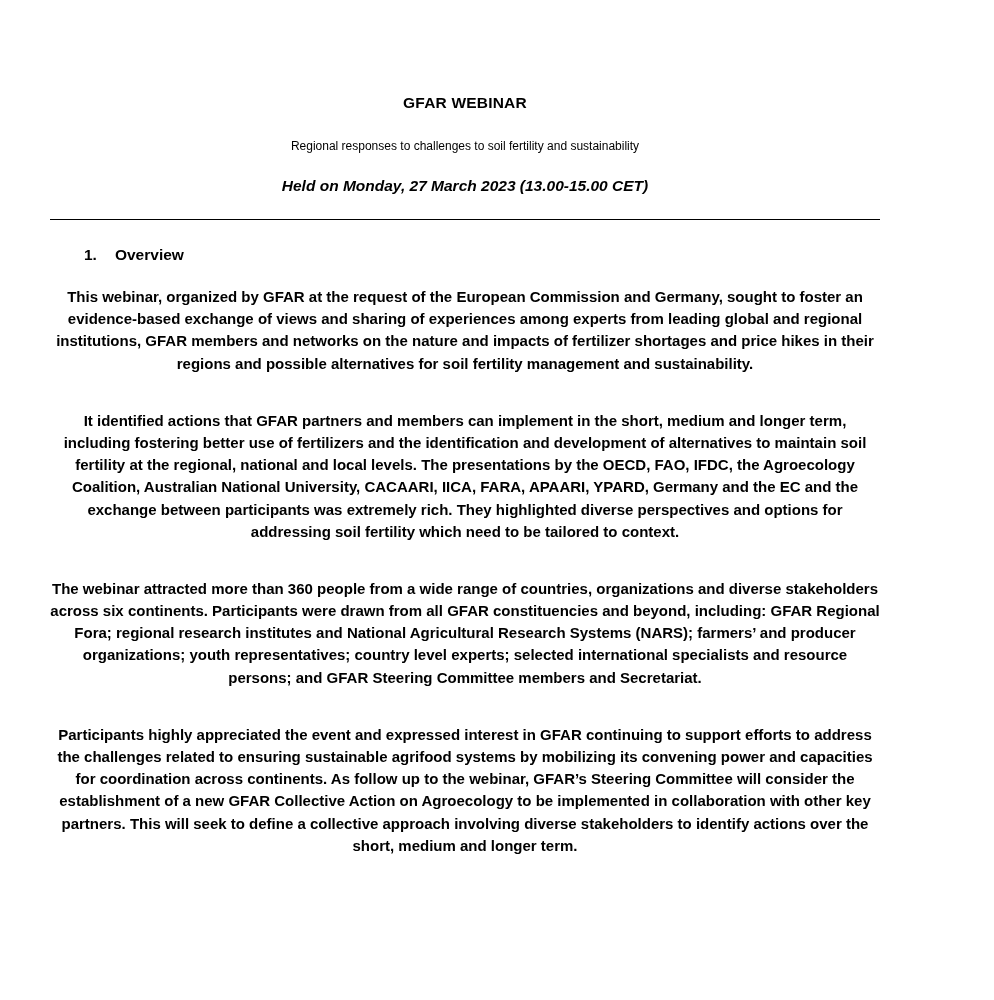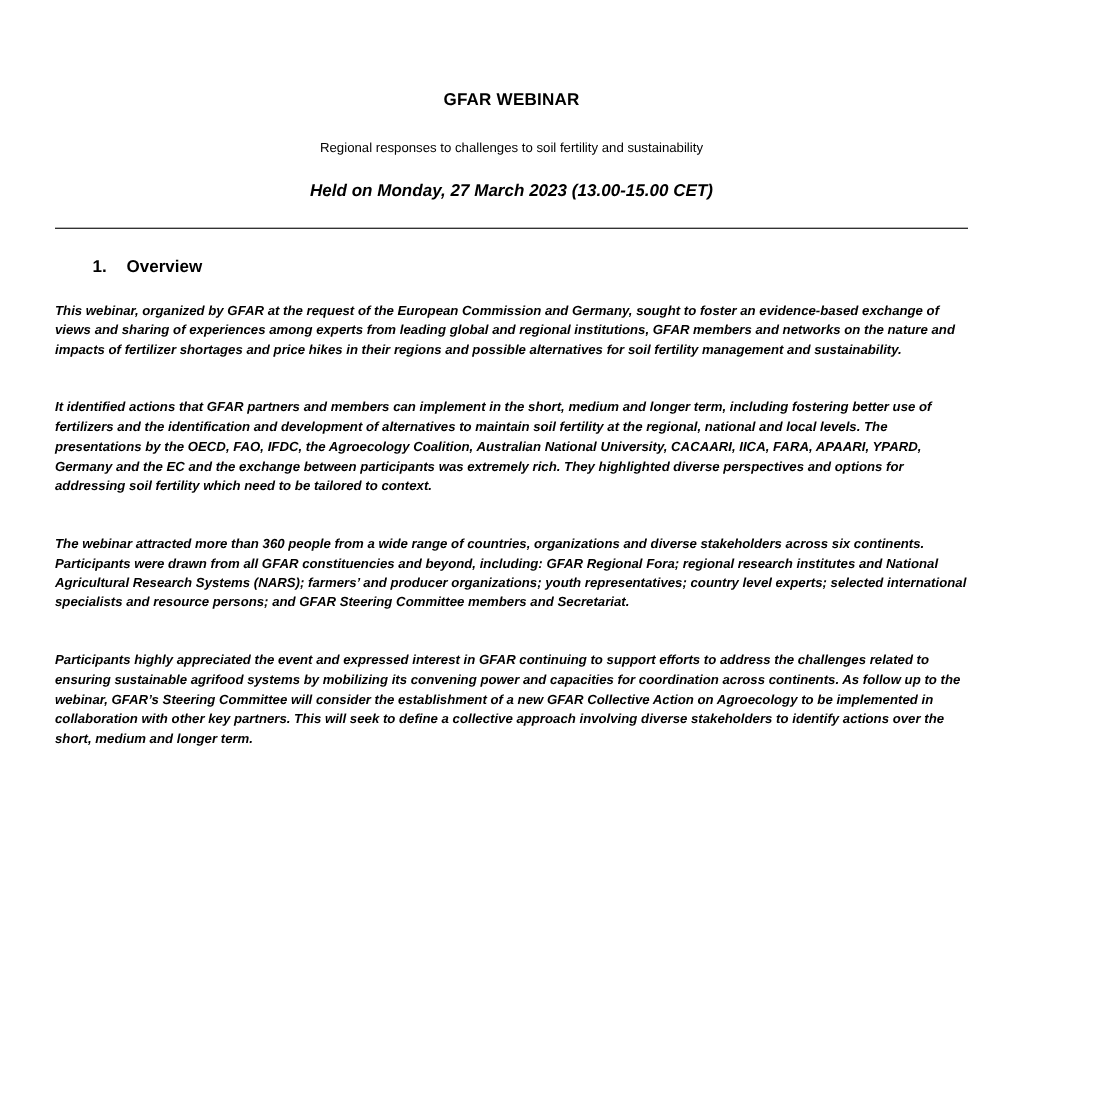--- a/index.html
+++ b/index.html
@@ -11,21 +11,21 @@
     width: 994px;
     height: 1000px;
     font-family: "Liberation Sans", sans-serif;
     color: #000000;
     overflow: hidden;
   }
   .page {
     width: 930px;
     height: 1000px;
     box-sizing: border-box;
-    padding: 0;
+    padding: 12px;
     position: relative;
     background: #ffffff;
   }
   .content {
     margin: 0 auto;
     width: 830px;
     padding-top: 82px;
   }
   .title-block {
     text-align: center;
@@ -71,25 +71,24 @@
     padding-left: 34px;
     font-weight: bold;
     font-size: 15.5px;
     display: flex;
     gap: 18px;
   }
   .section-num {
     font-weight: bold;
   }
   .body-text {
-    font-style: italic;
     font-weight: bold;
-    font-size: 12px;
+    font-size: 15px;
     line-height: 1.48;
-    text-align: left;
+    text-align: center;
     margin: 22px 0 0 0;
   }
   .body-text:first-of-type {
     margin-top: 24px;
   }
   p {
     margin: 0;
   }
   .para-gap {
     margin-top: 35px;

